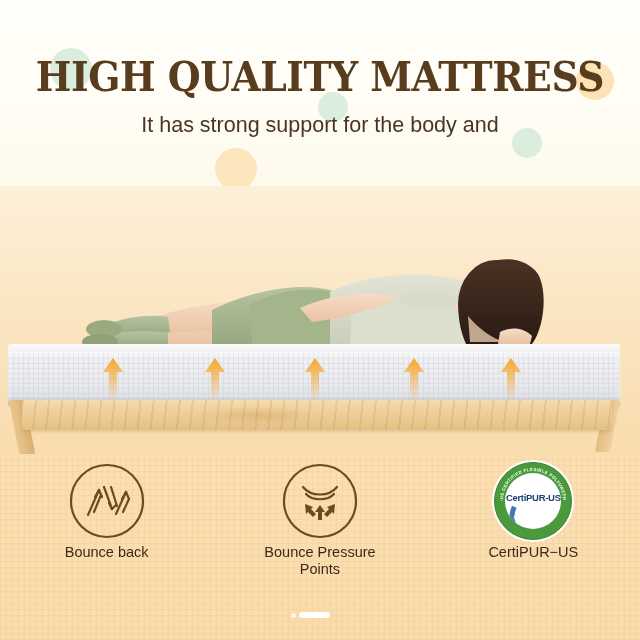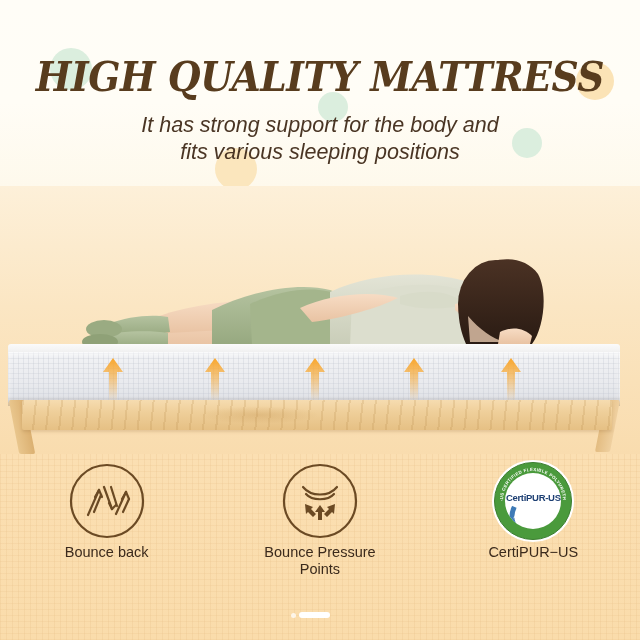--- a/index.html
+++ b/index.html
@@ -18,21 +18,20 @@
     background: #fffdf6;
   }
 
   
   .header {
     position: absolute;
     left: 0; top: 0;
     width: 640px; height: 186px;
     background: linear-gradient(180deg, #fffdf7 0%, #fffdf6 55%, #fef9ec 100%);
     overflow: hidden;
-    font-style: italic;
   }
   .deco {
     position: absolute;
     border-radius: 50%;
   }
   .title {
     position: absolute;
     left: 0; top: 53px;
     width: 640px;
     text-align: center;
@@ -252,21 +251,20 @@
     <div class="deco" style="left:50px;top:48px;width:42px;height:42px;background:#dbeede;"></div>
     <div class="deco" style="left:215px;top:148px;width:42px;height:42px;background:#fbe6bd;"></div>
     <div class="deco" style="left:318px;top:92px;width:30px;height:30px;background:#dbeede;"></div>
     <div class="deco" style="left:576px;top:62px;width:38px;height:38px;background:#fbe3b6;"></div>
     <div class="deco" style="left:512px;top:128px;width:30px;height:30px;background:#dbeede;"></div>
 
     <div class="title">HIGH QUALITY MATTRESS</div>
 
     <div class="subtitle">
       <span>It has strong support for the body and</span>
-      <span>fits various sleeping positions</span>
     </div>
   </div>
 
   <div class="scene">
 
     <svg class="person" width="640" height="268" viewBox="0 0 640 268">
       <defs>
         <linearGradient id="skin" x1="0" y1="0" x2="0" y2="1">
           <stop offset="0%" stop-color="#f7dcc4"></stop>
           <stop offset="100%" stop-color="#e9c3a3"></stop>

